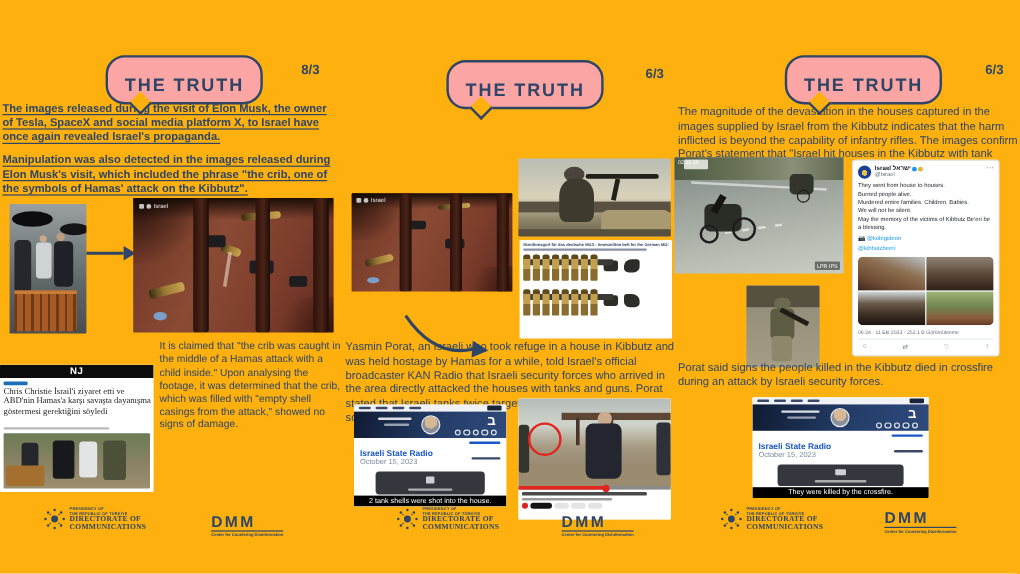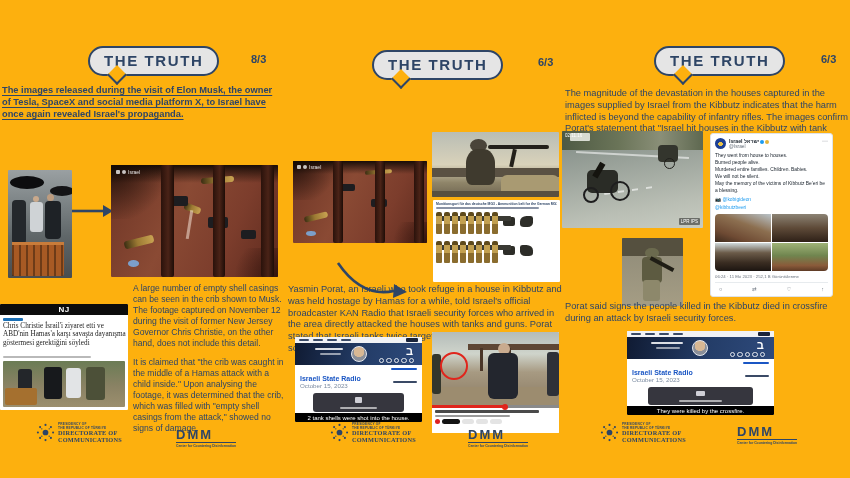--- a/index.html
+++ b/index.html
@@ -5,21 +5,21 @@
   html,body{margin:0;padding:0;}
   .canvas{
     position:relative;width:850px;height:478px;overflow:hidden;
     background:#FDB00E;color:#2E4566;
     font-family:"Liberation Sans",sans-serif;
   }
   .abs{position:absolute;}
   
   .bubble{
     position:absolute;border:2.5px solid #2E4566;border-radius:16px;
-    padding:4px 14px 4px;background:#e5e5e5;z-index:3;
+    padding:15px 14px 4px;background:#fca5a5;z-index:3;
   }
   .bubble .lbl{font-size:15px;font-weight:800;letter-spacing:1.6px;color:#2E4566;}
   .bubble::after{
     content:"";position:absolute;left:20px;bottom:-8px;width:12px;height:12px;
     background:#FDB00E;border-right:2.5px solid #2E4566;border-bottom:2.5px solid #2E4566;
     transform:rotate(45deg);
   }
   .pagenum{position:absolute;font-size:11px;font-weight:bold;color:#2E4566;}
   .para{position:absolute;color:#2E4566;line-height:1.27;}
   .intro1{font-size:9.3px;font-weight:bold;text-decoration:underline;text-underline-offset:1.5px;}
@@ -117,20 +117,21 @@
 
 <div class="canvas">
 
   <div class="bubble" style="left:88px;top:46px;">
     <span class="lbl">THE TRUTH</span>
   </div>
   <div class="pagenum" style="left:251px;top:53px;">8/3</div>
 
   <div class="para intro1" style="left:2px;top:85px;width:281px;">
     <div class="gap">The images released during the visit of Elon Musk, the owner of Tesla, SpaceX and social media platform X, to Israel have once again revealed Israel's propaganda.</div>
+    <div>Manipulation was also detected in the images released during Elon Musk's visit, which included the phrase "the crib, one of the symbols of Hamas' attack on the Kibbutz".</div>
   </div>
 
   <div class="photo" style="left:8px;top:170px;width:64px;height:108px;background:linear-gradient(#9aa0a2 0%,#7d8486 30%,#5f6668 62%,#494d4f 100%);">
     <div class="ph" style="left:2px;top:6px;width:34px;height:13px;border-radius:50%;background:#0d0d0f;"></div>
     <div class="ph" style="right:-2px;top:16px;width:24px;height:10px;border-radius:50%;background:#141416;"></div>
     <div class="ph" style="left:4px;top:30px;width:14px;height:44px;border-radius:4px;background:#24282c;"></div>
     <div class="ph" style="left:25px;top:26px;width:6px;height:6px;border-radius:50%;background:#c9a98c;"></div>
     <div class="ph" style="left:22px;top:32px;width:13px;height:30px;border-radius:3px;background:#cfd3d6;"></div>
     <div class="ph" style="left:39px;top:24px;width:7px;height:7px;border-radius:50%;background:#bd9c7f;"></div>
     <div class="ph" style="left:37px;top:31px;width:16px;height:38px;border-radius:4px;background:#1e2226;"></div>
@@ -161,21 +162,20 @@
     <div class="ph bar" style="left:61%;"></div>
     <div class="ph bar" style="left:90%;"></div>
     <div class="ph wm">
         <span class="wmic"></span>
         <span class="wmic" style="border-radius:50%;"></span>
         <span>Israel</span>
       </div>
   </div>
 
   <div class="para body-sm" style="left:133px;top:283px;width:152px;">
-    <div style="margin-bottom:9px;">A large number of empty shell casings can be seen in the crib shown to Musk. The footage captured on November 12 during the visit of former New Jersey Governor Chris Christie, on the other hand, does not include this detail.</div>
     <div>It is claimed that "the crib was caught in the middle of a Hamas attack with a child inside." Upon analysing the footage, it was determined that the crib, which was filled with "empty shell casings from the attack," showed no signs of damage.</div>
   </div>
 
   <div class="photo njcard" style="left:0;top:304px;width:128px;height:106px;">
     <div class="njbar">
       <span class="njlogo">NJ</span>
     </div>
     <div class="ph bluechip" style="left:3px;top:14px;width:20px;"></div>
     <div class="ph njhead" style="left:0;top:18px;width:126px;">Chris Christie İsrail'i ziyaret etti ve ABD'nin Hamas'a karşı savaşta dayanışma göstermesi gerektiğini söyledi</div>
     <div class="ph grayline" style="left:3px;top:52px;width:88px;"></div>

